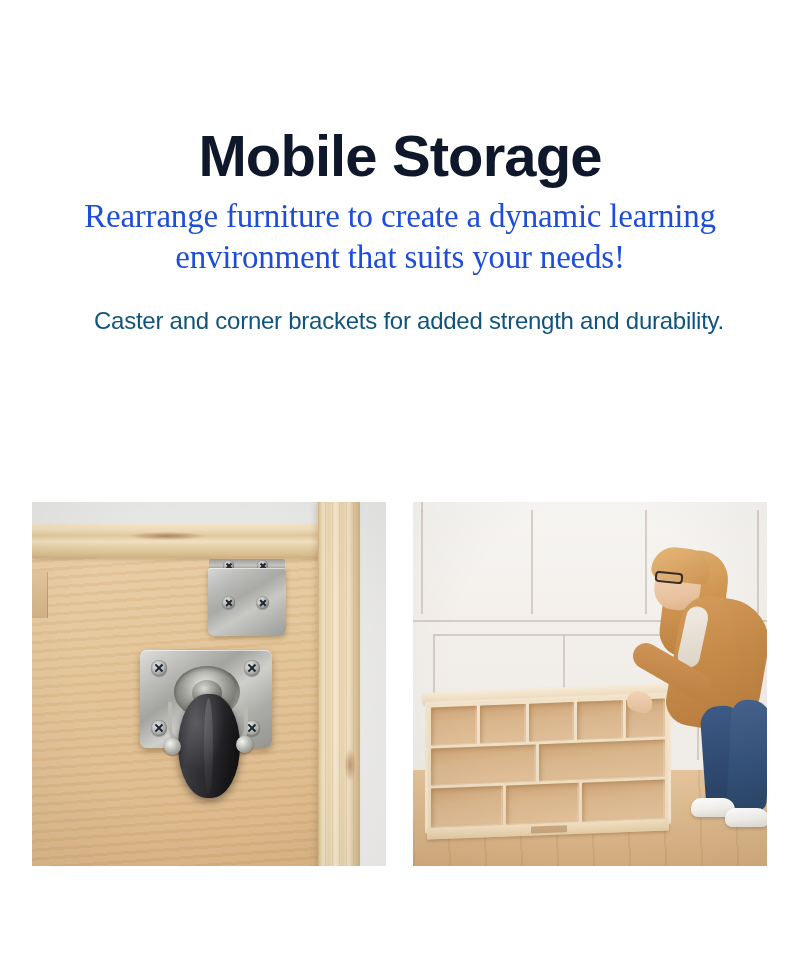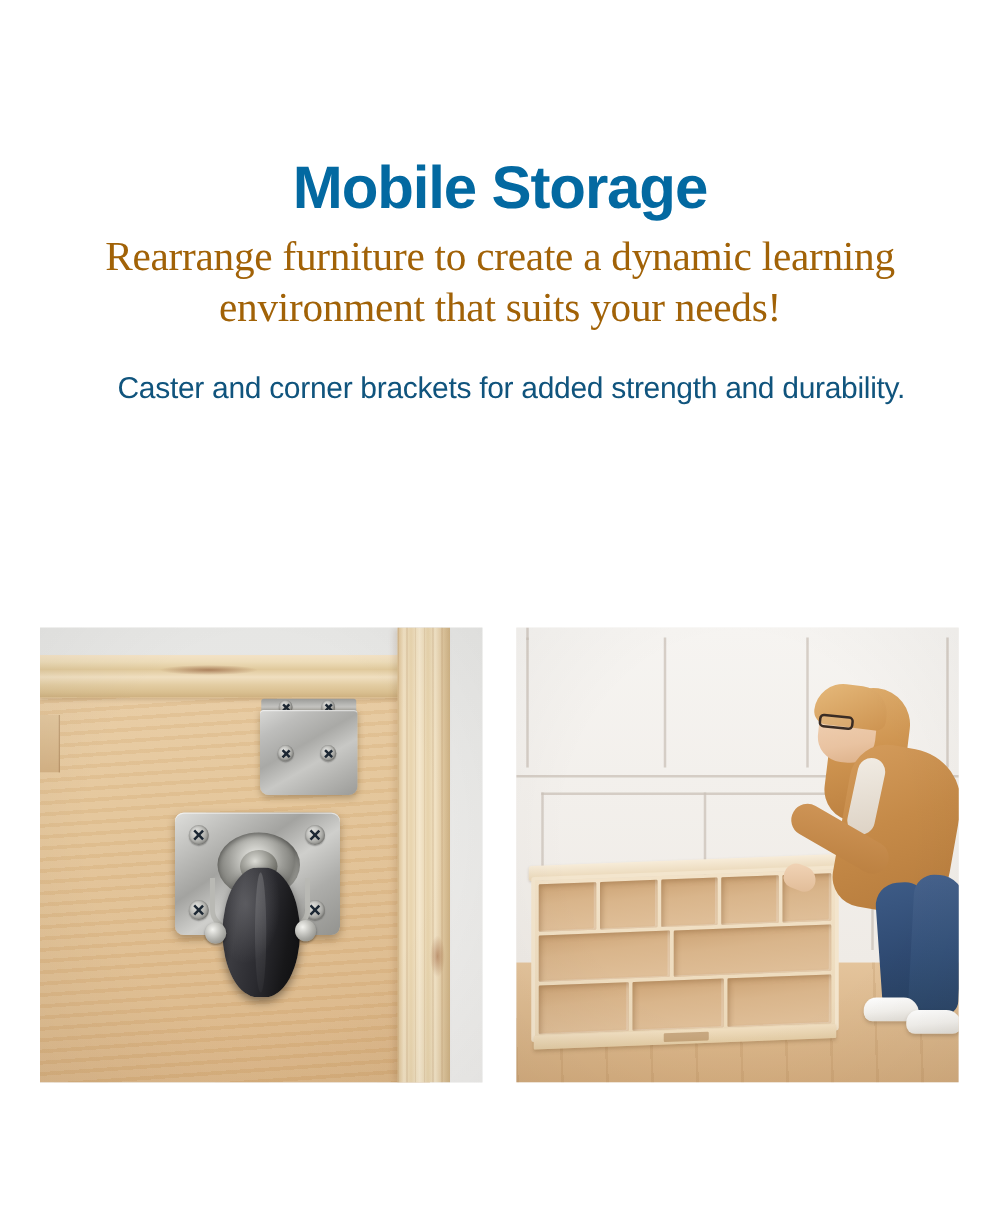--- a/index.html
+++ b/index.html
@@ -29,35 +29,35 @@
     position: absolute;
     top: 0;
     left: 0;
     width: 800px;
     text-align: center;
   }
 
   .headline {
     margin-top: 126px;
     font-family: "Liberation Sans", sans-serif;
-    font-size: 48px;
+    font-size: 58px;
     font-weight: 700;
     letter-spacing: -0.9px;
     line-height: 1.04;
-    color: #0369a1;
+    color: #0f172a;
   }
 
   .subheadline {
     margin-top: 10px;
     font-family: "Liberation Serif", serif;
     font-size: 33px;
     font-weight: 400;
     line-height: 41px;
     letter-spacing: -0.2px;
-    color: #a16207;
+    color: #1d4ed8;
     padding: 0 48px;
   }
 
   .body-para {
     font-family: "Liberation Sans", sans-serif;
     font-size: 24px;
     font-weight: 400;
     line-height: 33px;
     letter-spacing: -0.25px;
     color: #10547d;

